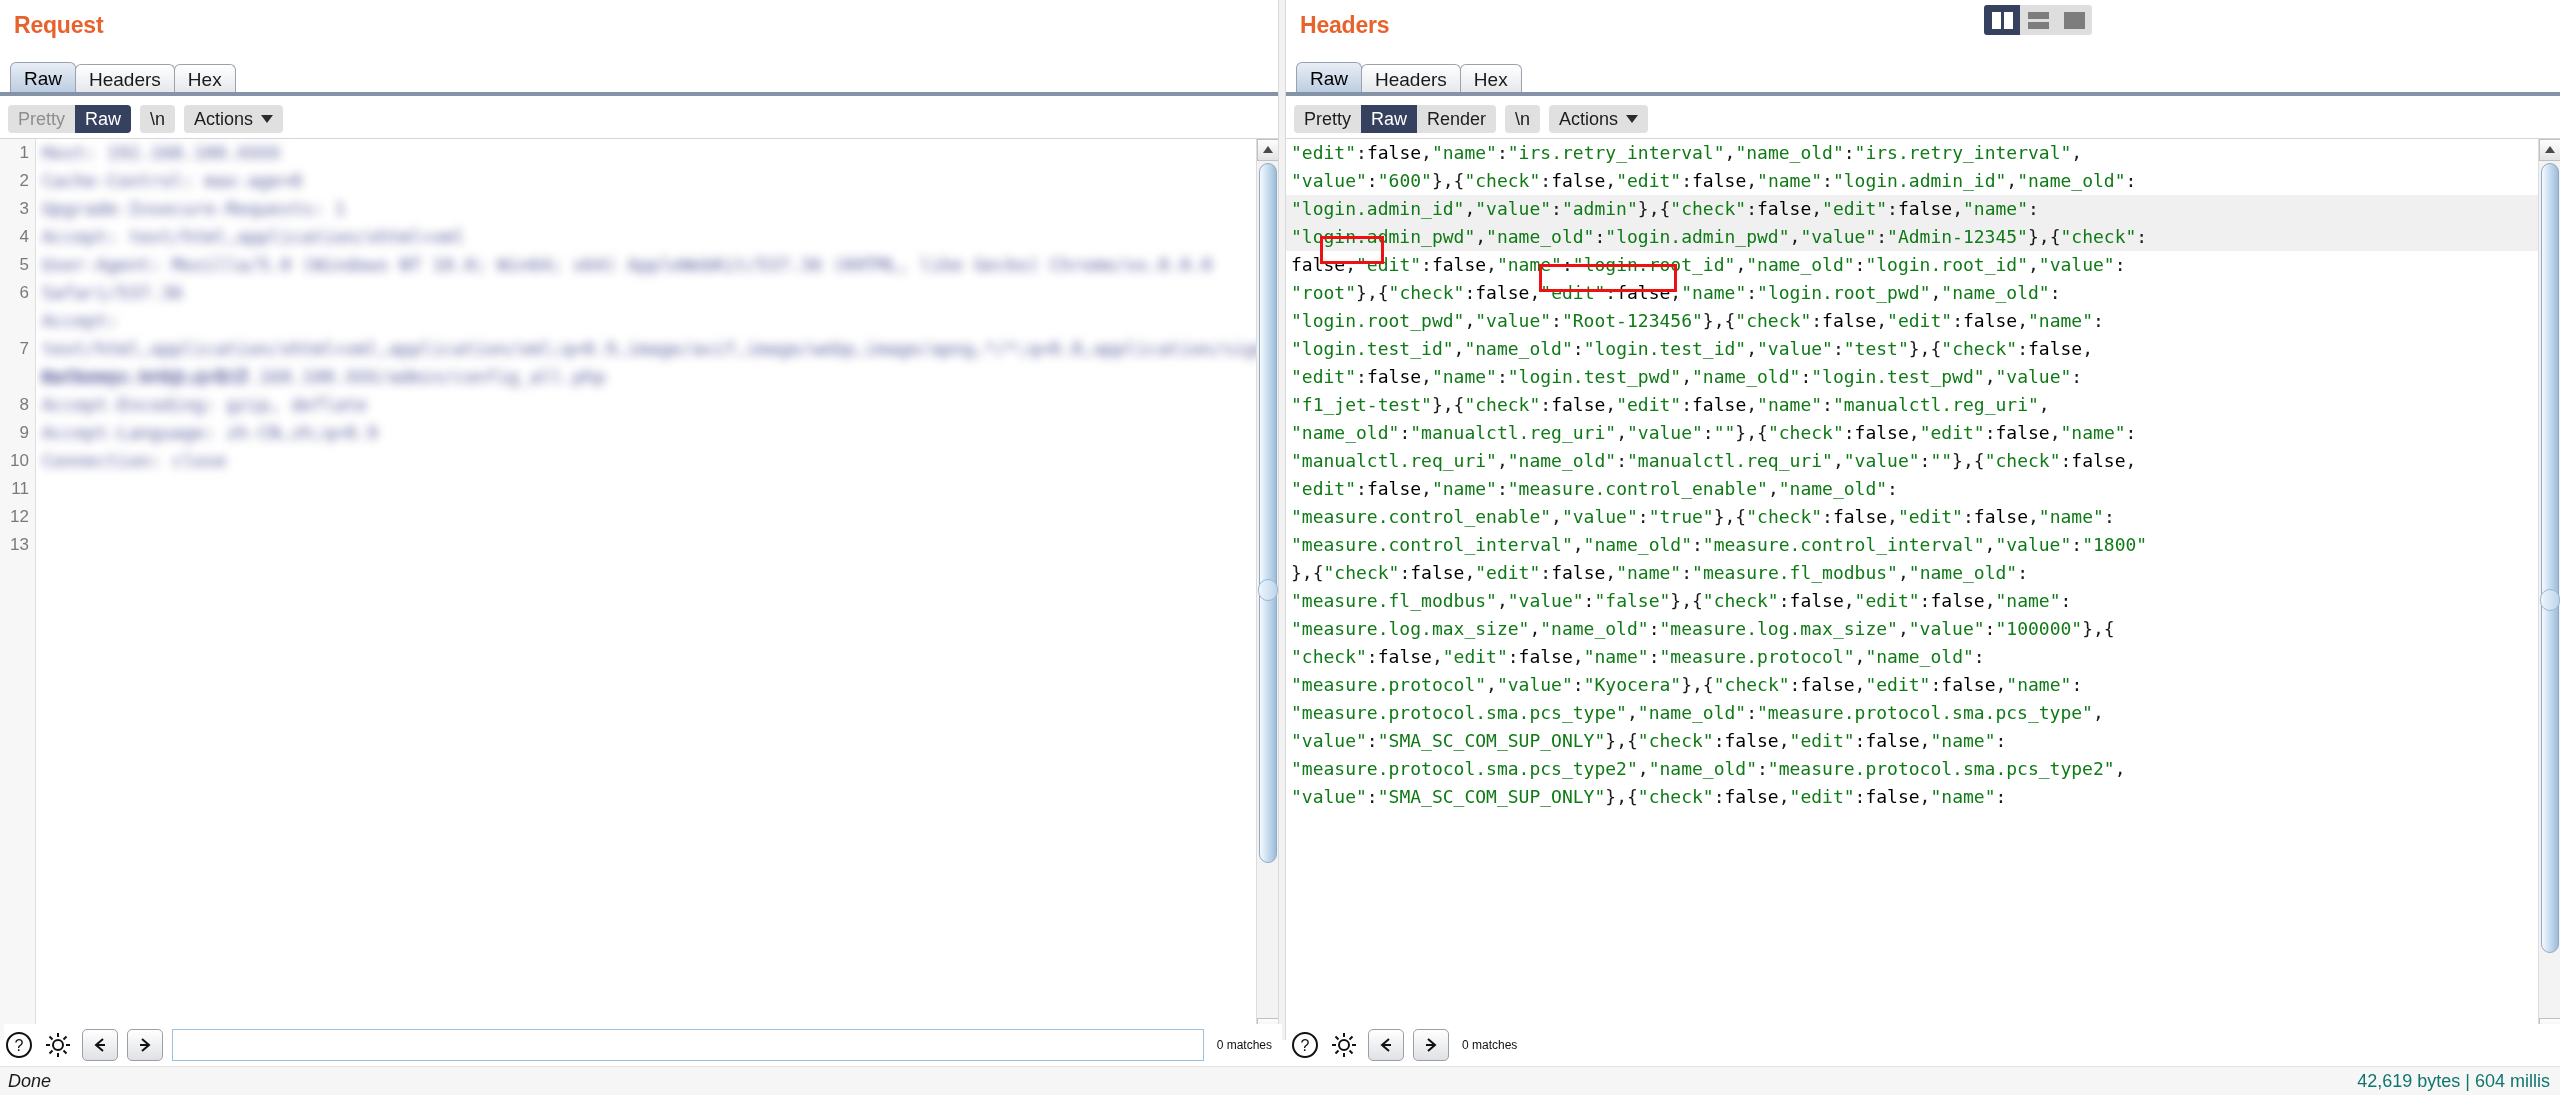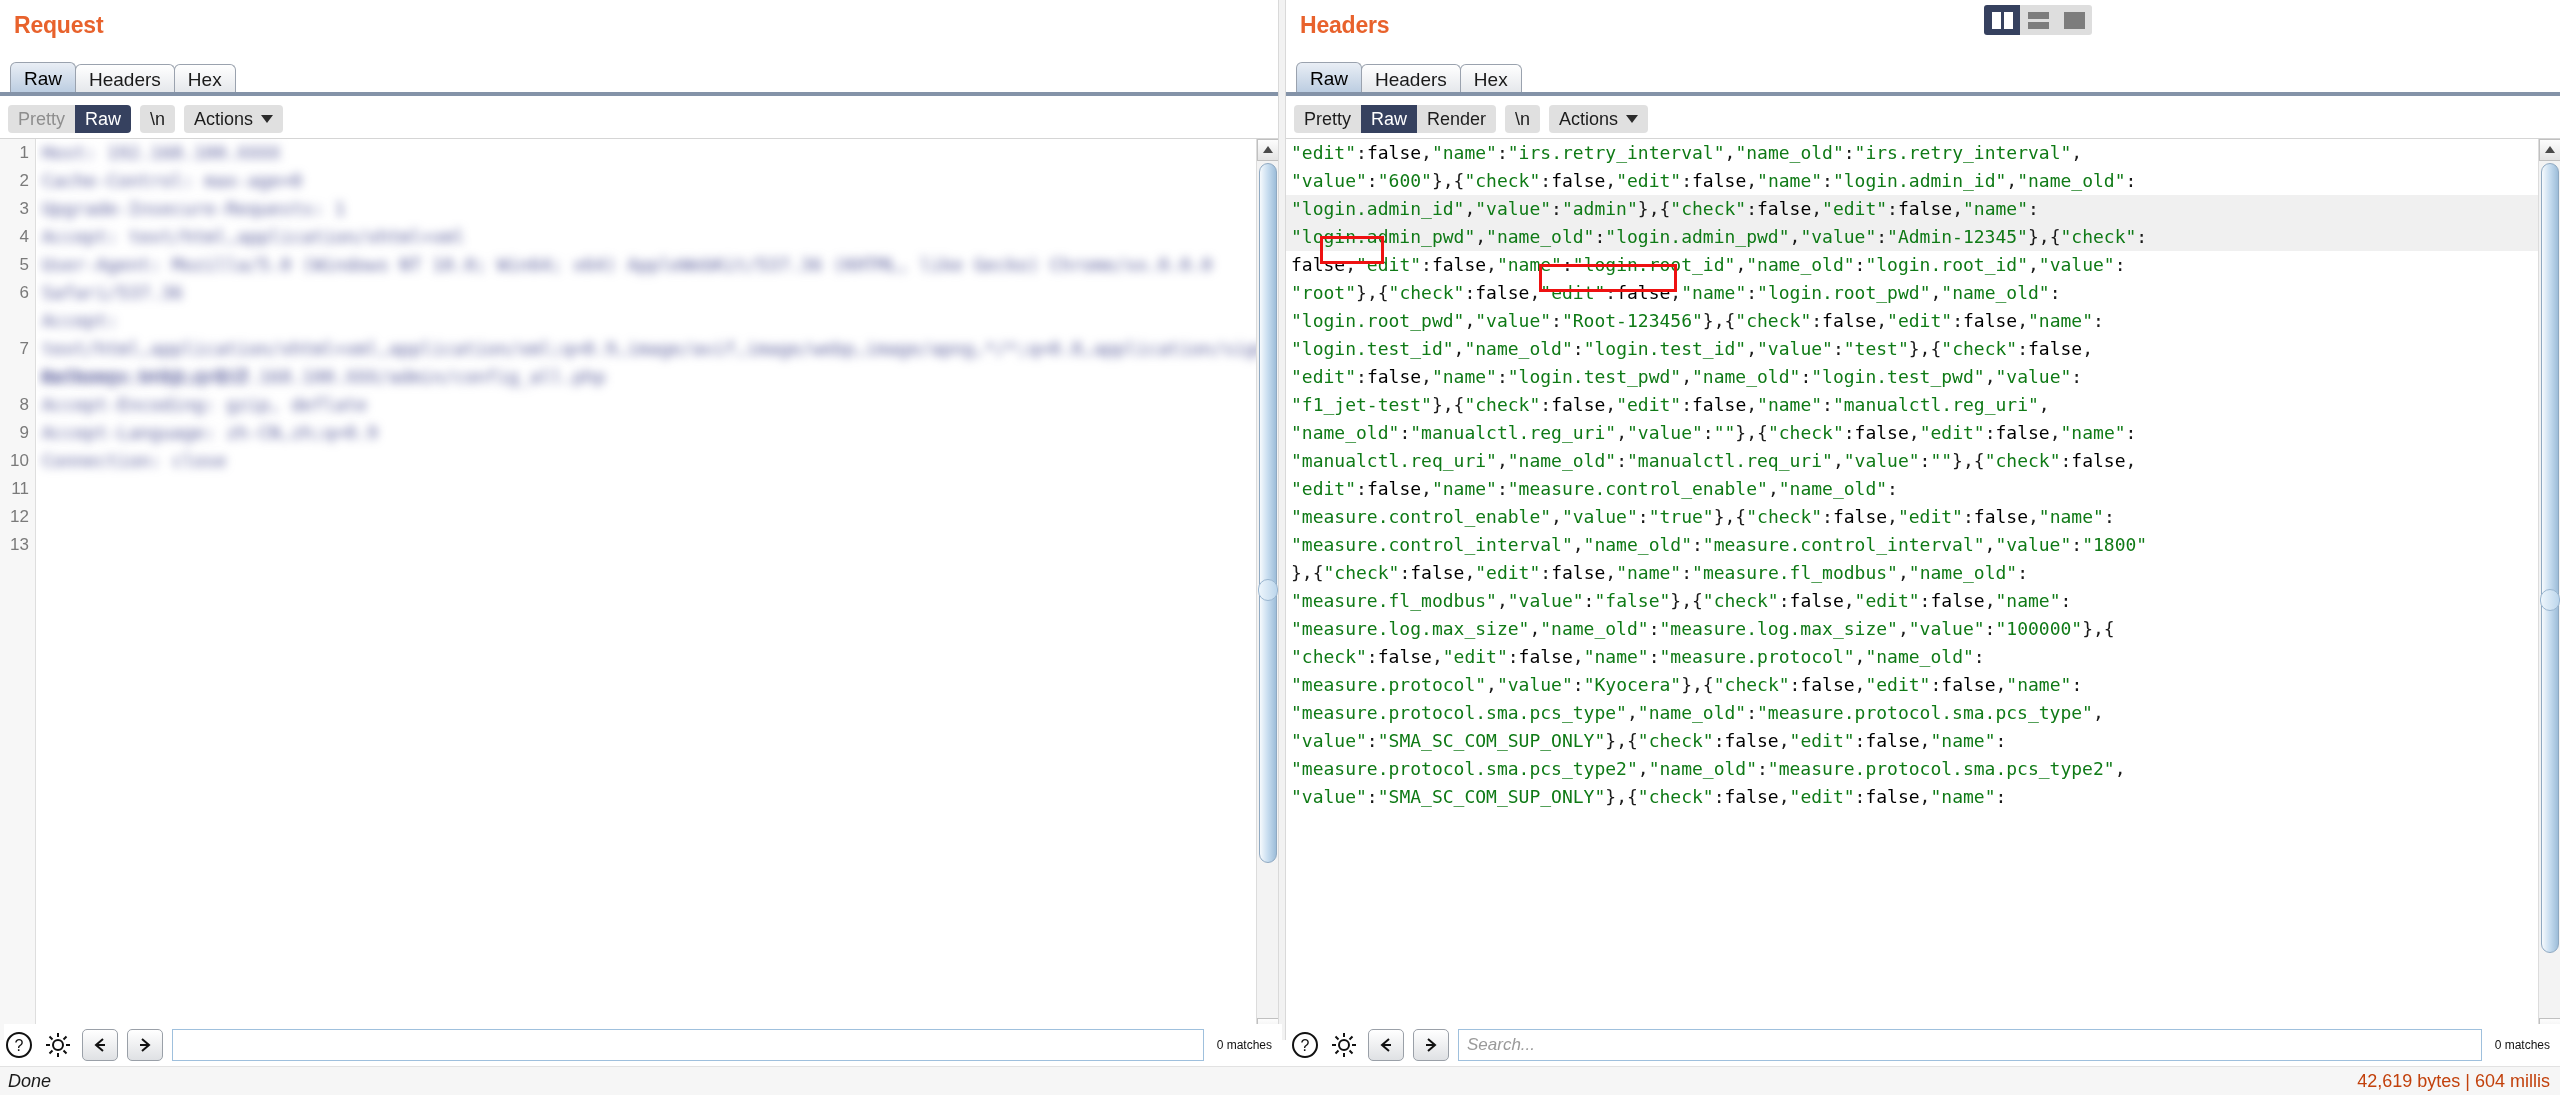--- a/index.html
+++ b/index.html
@@ -203,21 +203,21 @@
   }
 
   
   .statusbar {
     position: absolute; left: 0; bottom: 0; width: 2560px; height: 29px;
     background: #f6f6f6; border-top: 1px solid #e2e2e2;
     display: flex; align-items: center;
   }
   .status-left { font-size: 18px; color: #1a1a1a; padding-left: 8px; font-style: italic; }
   .status-right {
-    margin-left: auto; font-size: 18px; color: #c2410c; padding-right: 10px;
+    margin-left: auto; font-size: 18px; color: #0f766e; padding-right: 10px;
   }
 
   
   .layout-group {
     position: absolute; right: 8px; top: 5px;
     display: flex; border-radius: 3px; overflow: hidden;
   }
   .layout-btn {
     width: 36px; height: 30px;
     background: #dedede;
@@ -446,21 +446,20 @@
           <path d="M13 4 L6 10 L13 16" fill="none" stroke="#111" stroke-width="2"></path>
           <path d="M6 10 H15" stroke="#111" stroke-width="2"></path>
         </svg>
     </div>
     <div class="nav-btn">
       <svg width="20" height="20" viewBox="0 0 20 20">
           <path d="M7 4 L14 10 L7 16" fill="none" stroke="#111" stroke-width="2"></path>
           <path d="M5 10 H14" stroke="#111" stroke-width="2"></path>
         </svg>
     </div>
-    <input class="find-input" id="res-search" placeholder="Search..." style="">
     <div class="matches">0 matches</div>
   </div>
 
   <div class="statusbar">
     <div class="status-left">Done</div>
     <div class="status-right">42,619 bytes | 604 millis</div>
   </div>
 
 </div>
 

